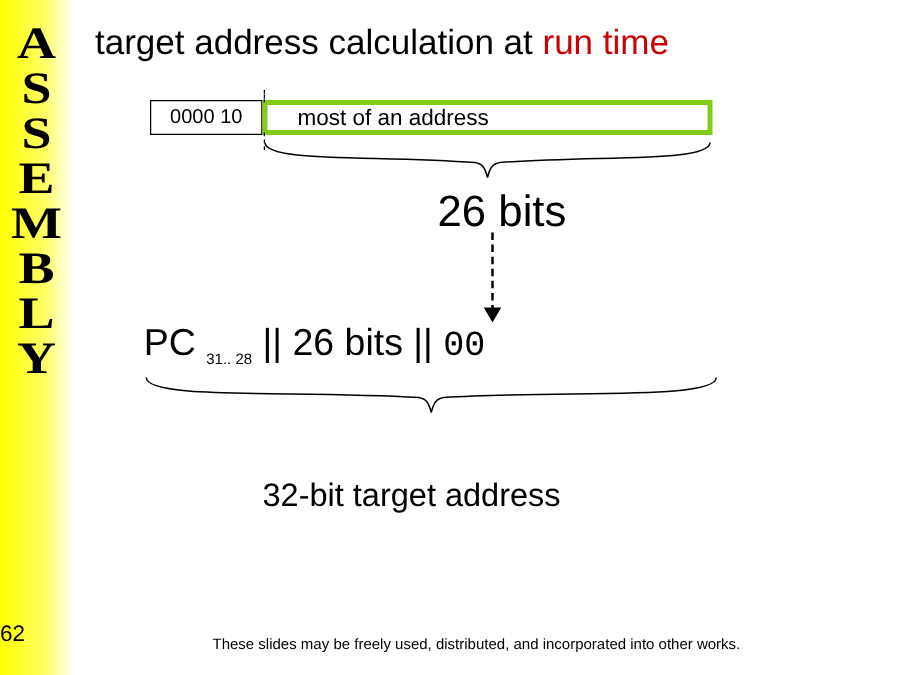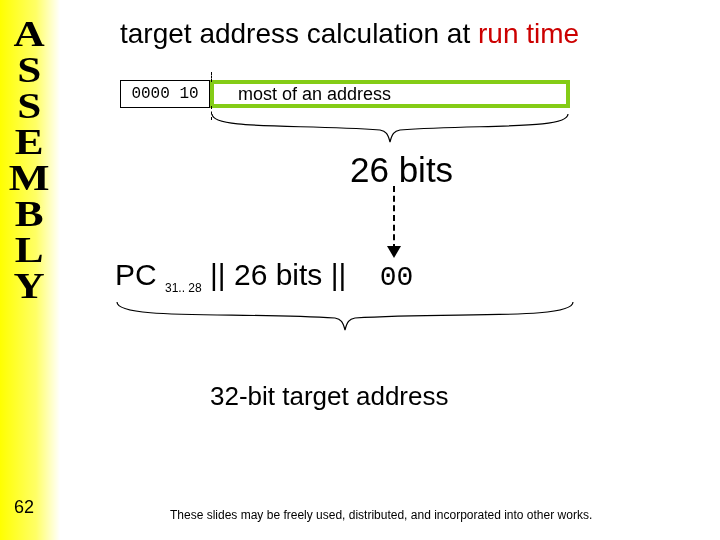--- a/index.html
+++ b/index.html
@@ -39,31 +39,30 @@
     top: 0;
     width: 660px;
     height: 540px;
   }
   .title {
     position: absolute;
     left: 16px;
     top: 18px;
     font-size: 28px;
     color: #000;
-    margin-left: 44px;
   }
   .title .runtime { color: #cc0000; }
   .opcode-box {
     position: absolute;
     left: 60px;
     top: 80px;
     width: 90px;
     height: 28px;
     border: 1px solid #000;
-    font-family: Liberation Mono, monospace;
+    font-family: Liberation Sans, sans-serif;
     font-size: 16px;
     display: flex;
     align-items: center;
     justify-content: center;
   }
   .addr-box {
     position: absolute;
     left: 150px;
     top: 80px;
     width: 360px;
@@ -124,39 +123,39 @@
   }
   .expr {
     position: absolute;
     left: 55px;
     top: 258px;
     font-size: 30px;
     color: #000;
     white-space: nowrap;
   }
   .expr sub { font-size: 12px; vertical-align: sub; }
-  .expr .mono { font-family: "Courier New", monospace; font-size: 28px; margin-left: 25px; }
+  .expr .mono { font-family: "Courier New", monospace; font-size: 28px; }
   .brace2 {
     position: absolute;
     left: 55px;
     top: 300px;
     width: 460px;
     height: 40px;
   }
   .target32 {
     position: absolute;
     left: 150px;
     top: 346px;
     font-size: 26px;
     color: #000;
     margin-top: 35px;
   }
   .slide-num {
     position: absolute;
-    left: 14px;
+    left: 0;
     bottom: 22px;
     font-size: 18px;
     color: #000;
   }
   .footer {
     position: absolute;
     left: 110px;
     bottom: 18px;
     font-size: 12px;
     color: #000;

